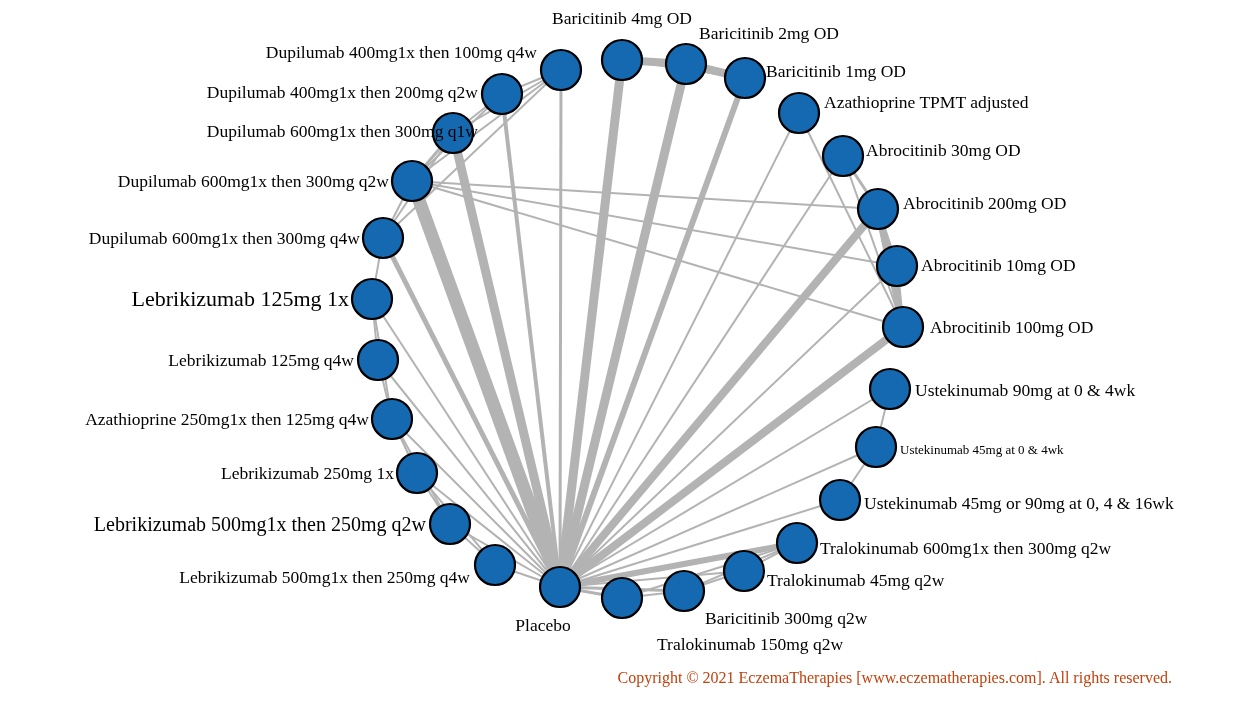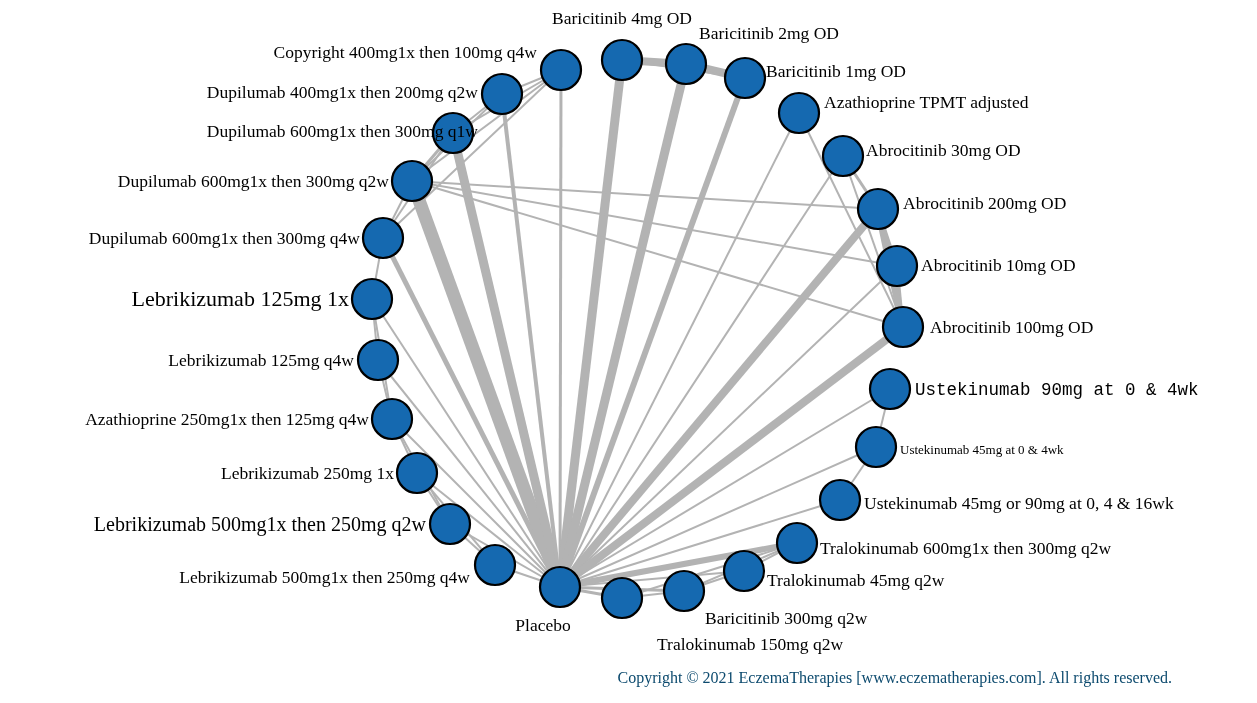--- a/index.html
+++ b/index.html
@@ -54,21 +54,21 @@
   }
   .node-label.anchor-center {
     transform: translate(-50%, -50%);
   }
   #copyright {
     position: absolute;
     right: 85px;
     bottom: 16px;
     font-family: "Liberation Serif", "DejaVu Serif", serif;
     font-size: 16px;
-    color: #0c4a6e;
+    color: #c2410c;
     white-space: nowrap;
   }
 </style>
 </head>
 <body>
 
 <div id="canvas-wrap">
   <svg id="network" viewBox="0 0 1257 703">
     <g id="edges-layer">
         <line x1="560" y1="587" x2="495" y2="565" class="edge-line" stroke="#b3b3b3" stroke-width="2"></line>
@@ -170,30 +170,30 @@
       <div class="node-label anchor-right" style="left: 470px; top: 577px; font-size: 17.5px;">Lebrikizumab 500mg1x then 250mg q4w</div>
       <div class="node-label anchor-right" style="left: 426px; top: 524px; font-size: 20px;">Lebrikizumab 500mg1x then 250mg q2w</div>
       <div class="node-label anchor-right" style="left: 394px; top: 473px; font-size: 17.5px;">Lebrikizumab 250mg 1x</div>
       <div class="node-label anchor-right" style="left: 369px; top: 419px; font-size: 17.5px;">Azathioprine 250mg1x then 125mg q4w</div>
       <div class="node-label anchor-right" style="left: 354px; top: 360px; font-size: 17.5px;">Lebrikizumab 125mg q4w</div>
       <div class="node-label anchor-right" style="left: 349px; top: 299px; font-size: 22px;">Lebrikizumab 125mg 1x</div>
       <div class="node-label anchor-right" style="left: 360px; top: 238px; font-size: 17.5px;">Dupilumab 600mg1x then 300mg q4w</div>
       <div class="node-label anchor-right" style="left: 389px; top: 181px; font-size: 17.5px;">Dupilumab 600mg1x then 300mg q2w</div>
       <div class="node-label anchor-right" style="left: 430px; top: 131px; font-size: 17.5px; margin-left: 48px;">Dupilumab 600mg1x then 300mg q1w</div>
       <div class="node-label anchor-right" style="left: 478px; top: 92px; font-size: 17.5px;">Dupilumab 400mg1x then 200mg q2w</div>
-      <div class="node-label anchor-right" style="left: 537px; top: 52px; font-size: 17.5px;">Copyright 400mg1x then 100mg q4w</div>
+      <div class="node-label anchor-right" style="left: 537px; top: 52px; font-size: 17.5px;">Dupilumab 400mg1x then 100mg q4w</div>
       <div class="node-label anchor-center" style="left: 622px; top: 18px; font-size: 17.5px;">Baricitinib 4mg OD</div>
       <div class="node-label anchor-center" style="left: 769px; top: 33px; font-size: 17.5px;">Baricitinib 2mg OD</div>
       <div class="node-label anchor-left" style="left: 766px; top: 71px; font-size: 17.5px;">Baricitinib 1mg OD</div>
       <div class="node-label anchor-left" style="left: 824px; top: 102px; font-size: 17.5px;">Azathioprine TPMT adjusted</div>
       <div class="node-label anchor-left" style="left: 866px; top: 150px; font-size: 17.5px;">Abrocitinib 30mg OD</div>
       <div class="node-label anchor-left" style="left: 903px; top: 203px; font-size: 17.5px;">Abrocitinib 200mg OD</div>
       <div class="node-label anchor-left" style="left: 921px; top: 265px; font-size: 17.5px;">Abrocitinib 10mg OD</div>
       <div class="node-label anchor-left" style="left: 930px; top: 327px; font-size: 17.5px;">Abrocitinib 100mg OD</div>
-      <div class="node-label anchor-left" style="left: 915px; top: 390px; font-size: 17.5px; font-family: Liberation Mono, monospace;">Ustekinumab 90mg at 0 &amp; 4wk</div>
+      <div class="node-label anchor-left" style="left: 915px; top: 390px; font-size: 17.5px;">Ustekinumab 90mg at 0 &amp; 4wk</div>
       <div class="node-label anchor-left" style="left: 900px; top: 450px; font-size: 13px;">Ustekinumab 45mg at 0 &amp; 4wk</div>
       <div class="node-label anchor-left" style="left: 864px; top: 503px; font-size: 17.5px;">Ustekinumab 45mg or 90mg at 0, 4 &amp; 16wk</div>
       <div class="node-label anchor-left" style="left: 820px; top: 548px; font-size: 17.5px;">Tralokinumab 600mg1x then 300mg q2w</div>
       <div class="node-label anchor-left" style="left: 767px; top: 580px; font-size: 17.5px;">Tralokinumab 45mg q2w</div>
       <div class="node-label anchor-left" style="left: 705px; top: 618px; font-size: 17.5px;">Baricitinib 300mg q2w</div>
       <div class="node-label anchor-left" style="left: 620px; top: 644px; font-size: 17.5px; margin-left: 37px;">Tralokinumab 150mg q2w</div>
     </div>
   <div id="copyright">Copyright © 2021 EczemaTherapies [www.eczematherapies.com]. All rights reserved.</div>
 </div>
 

